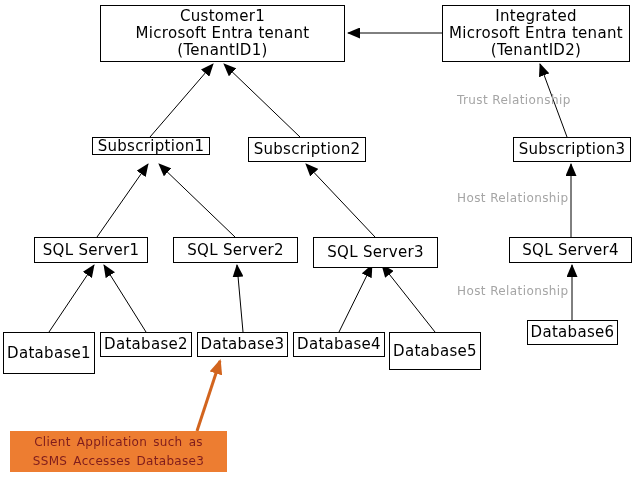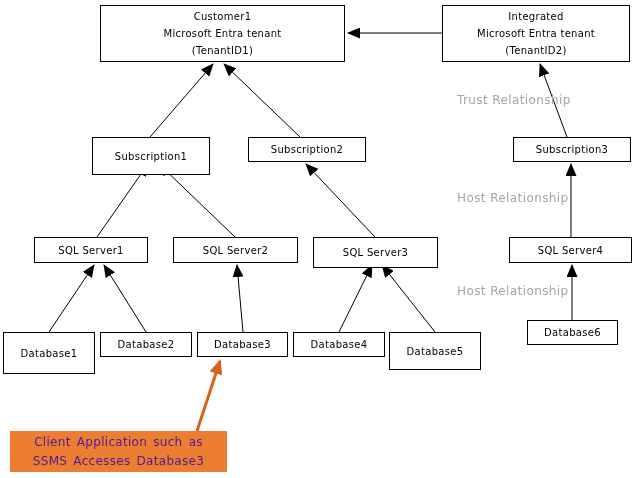--- a/index.html
+++ b/index.html
@@ -7,28 +7,28 @@
     position:relative; width:638px; height:478px; background:#fff; overflow:hidden;
     font-family:"DejaVu Sans","Liberation Sans",sans-serif; color:#000;
   }
   svg.wires { position:absolute; left:0; top:0; width:638px; height:478px; }
   svg.wires line { stroke:var(--connector,#000); stroke-width:1; }
   svg.wires line.orange { stroke:var(--callout-arrow,#D2641E); stroke-width:3; }
   .node {
     position:absolute; box-sizing:border-box; background:#fff;
     border:1px solid var(--box-border,#000);
     display:flex; flex-direction:column; align-items:center; justify-content:center;
-    font-size:10px; line-height:17px; letter-spacing:.3px; text-align:center; white-space:nowrap;
+    font-size:15px; line-height:17px; letter-spacing:.3px; text-align:center; white-space:nowrap;
   }
   .rel-label {
     position:absolute; color:var(--relationship-label,#A5A5A5);
     font-size:12px; letter-spacing:.4px; white-space:nowrap;margin-left:45px;
   }
   .callout {
-    position:absolute; box-sizing:border-box; background:var(--callout-bg,#ED7D31); color:#4c1d95;
+    position:absolute; box-sizing:border-box; background:var(--callout-bg,#ED7D31); color:#7f1d1d;
     display:flex; flex-direction:column; align-items:center; justify-content:center;
     font-size:12px; line-height:19px; letter-spacing:.3px; word-spacing:2px;
     text-align:center; white-space:nowrap;
   }
 </style>
 </head>
 <body>
 
 <div class="canvas">
 
@@ -63,21 +63,21 @@
     <span>Customer1</span>
     <span>Microsoft Entra tenant</span>
     <span>(TenantID1)</span>
   </div>
   <div class="node" style="left:442px;top:5px;width:188px;height:57px">
     <span>Integrated</span>
     <span>Microsoft Entra tenant</span>
     <span>(TenantID2)</span>
   </div>
 
-  <div class="node" style="left:92px;top:137px;width:118px;height:38px">Subscription1</div>
+  <div class="node" style="left:92px;top:137px;width:118px;height:18px">Subscription1</div>
   <div class="node" style="left:248px;top:137px;width:118px;height:25px">Subscription2</div>
   <div class="node" style="left:513px;top:137px;width:118px;height:25px">Subscription3</div>
 
   <div class="node" style="left:34px;top:237px;width:114px;height:26px">SQL Server1</div>
   <div class="node" style="left:173px;top:237px;width:125px;height:26px">SQL Server2</div>
   <div class="node" style="left:313px;top:237px;width:125px;height:31px">SQL Server3</div>
   <div class="node" style="left:509px;top:237px;width:123px;height:26px">SQL Server4</div>
 
   <div class="node" style="left:3px;top:332px;width:92px;height:42px">Database1</div>
   <div class="node" style="left:100px;top:332px;width:92px;height:25px">Database2</div>

